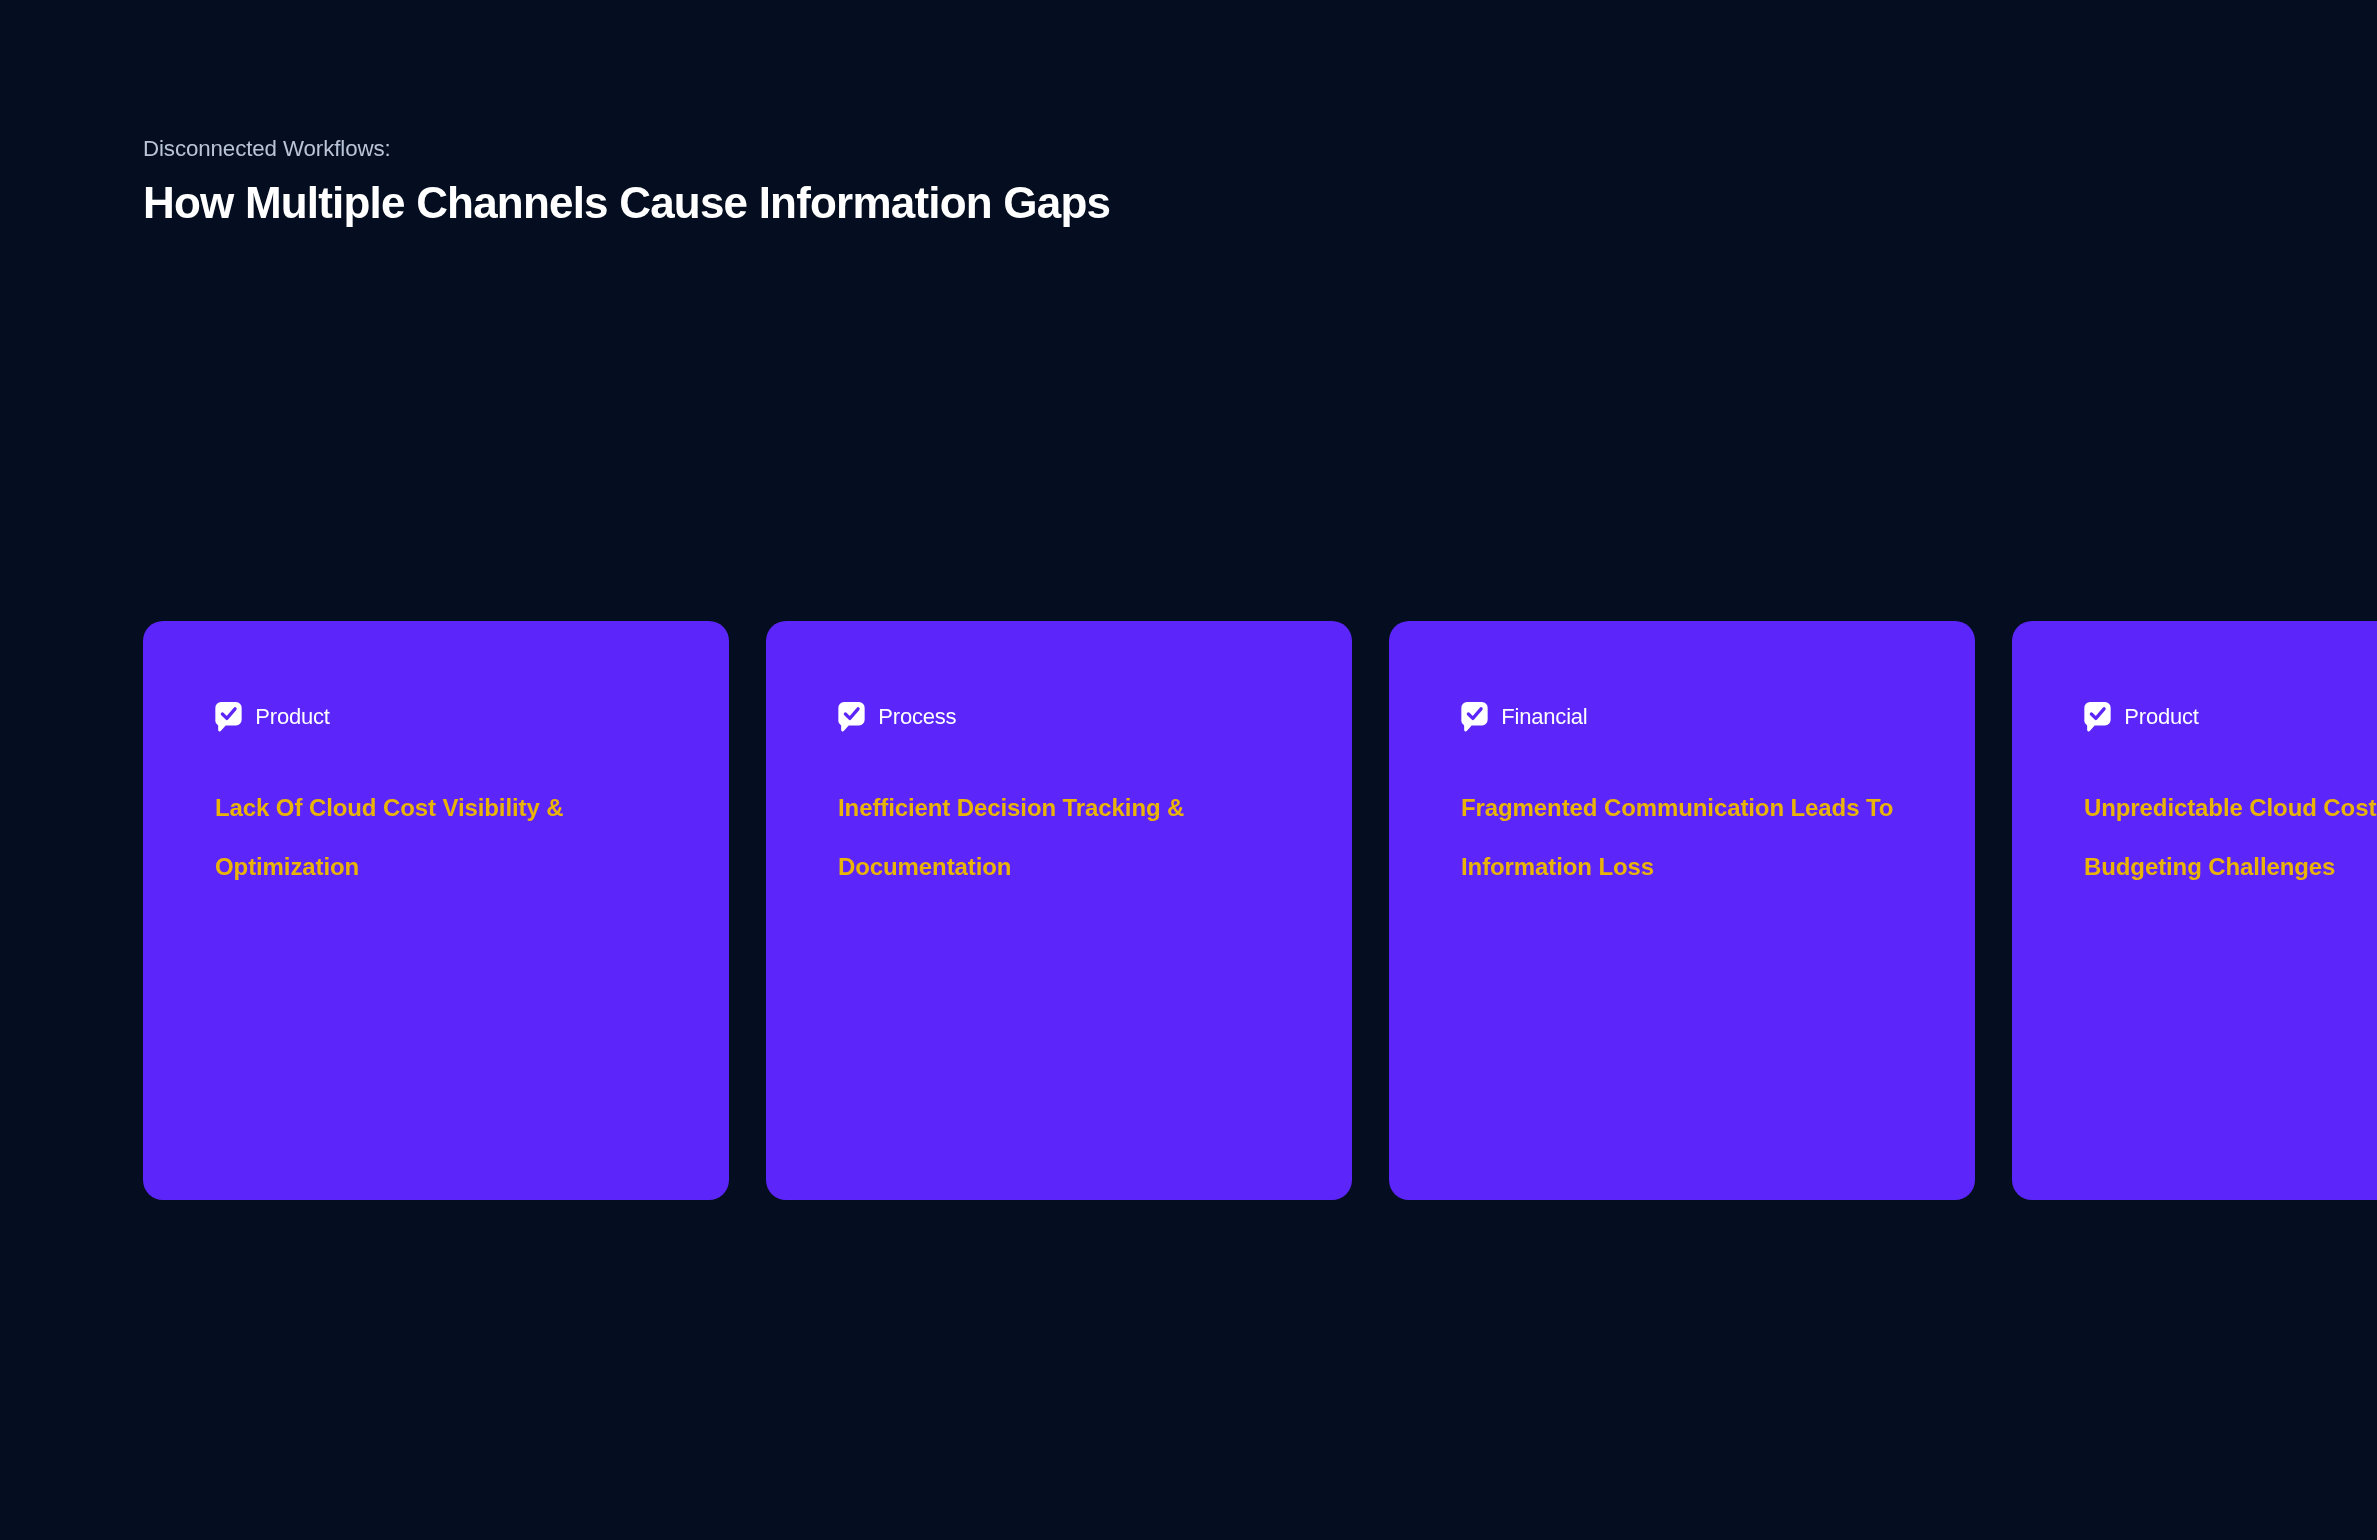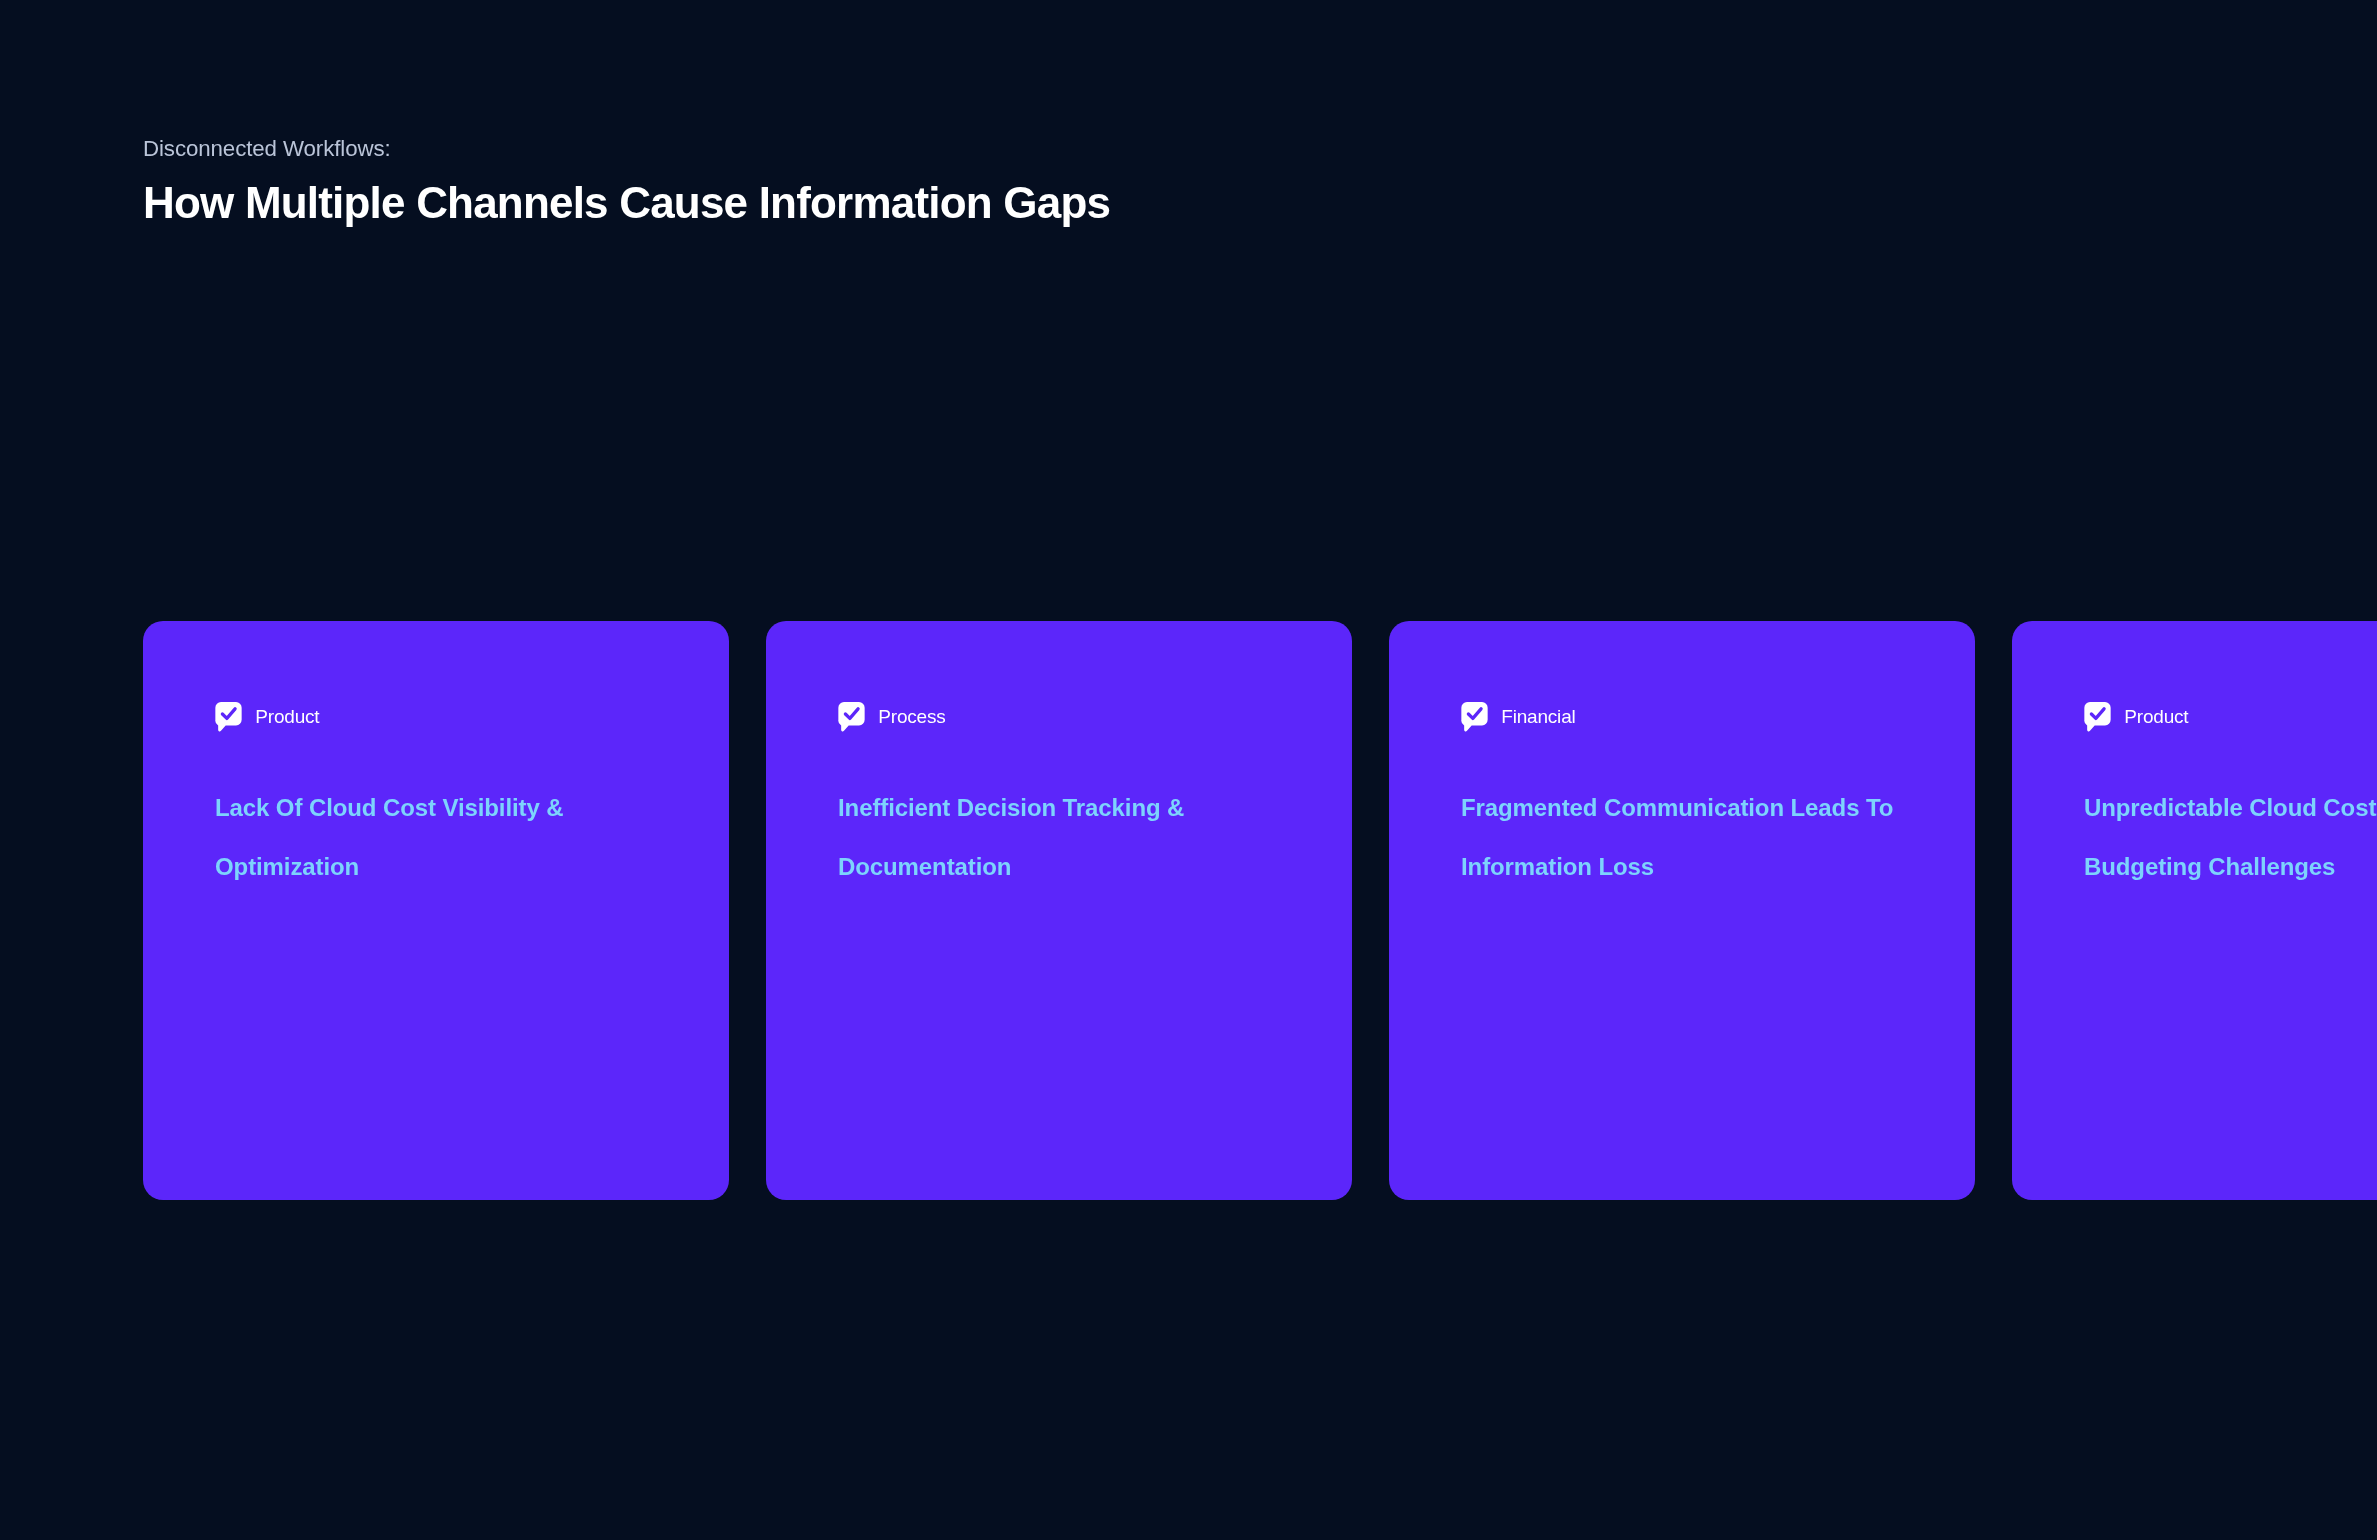--- a/index.html
+++ b/index.html
@@ -78,36 +78,36 @@
 
   .bubble-icon {
     flex: 0 0 auto;
     width: 27px;
     height: 31px;
     display: block;
     margin-top: 2.9px;
   }
 
   .card-label {
-    font-size: 19px;
+    font-size: 22px;
     font-weight: 500;
     line-height: 27px;
     color: #ffffff;
     letter-spacing: -0.2px;
     white-space: nowrap;
     margin-top: 4.3px;
   }
 
   
   .card-body {
     margin-top: 28.5px;
     font-size: 24px;
     font-weight: 700;
     line-height: 59px;
-    color: #7dd3fc;
+    color: #eab308;
     letter-spacing: -0.1px;
   }
 </style>
 </head>
 <body>
 
 <div id="canvas">
 
   <div id="header">
     <div id="eyebrow">Disconnected Workflows:</div>

